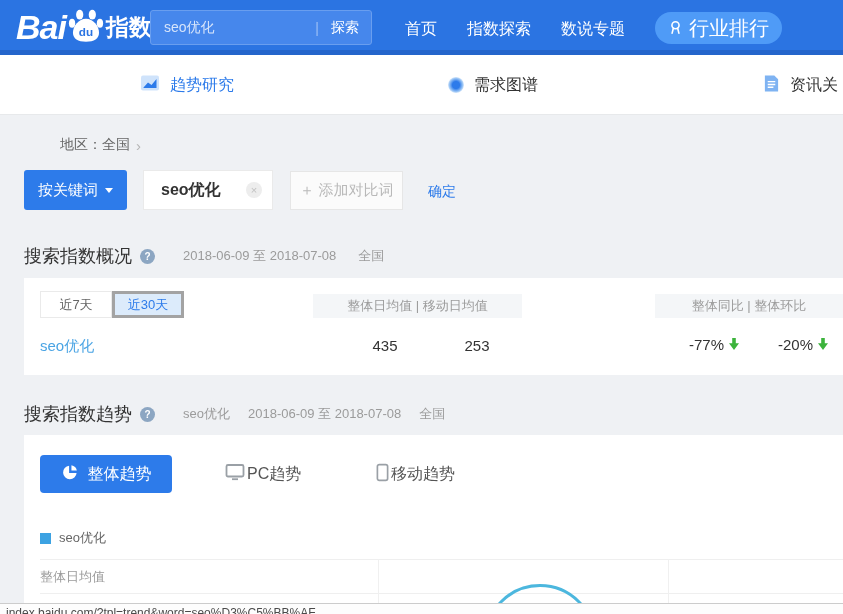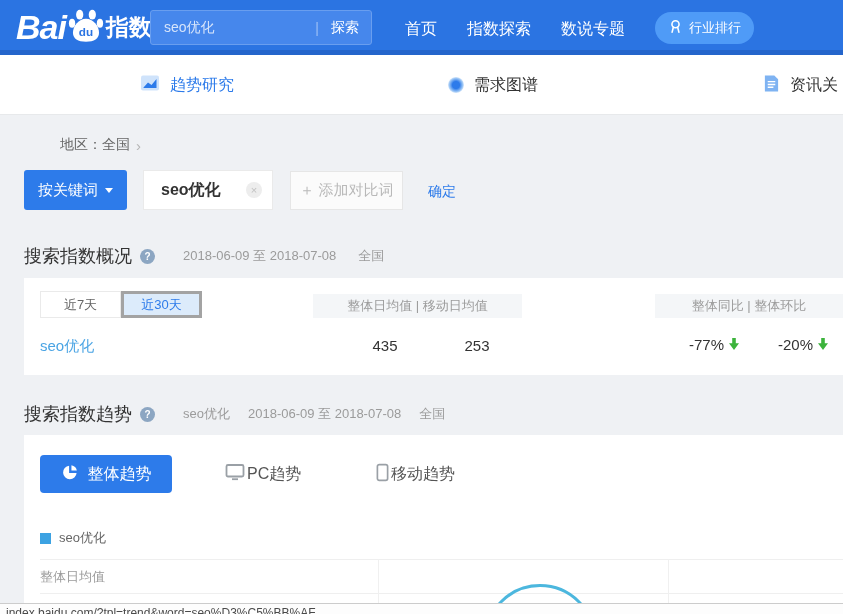--- a/index.html
+++ b/index.html
@@ -14,21 +14,21 @@
   .logo-bai { font-size:34px; font-weight:bold; letter-spacing:-1px;font-style:italic; }
   .logo-suffix { font-size:23px; font-weight:bold; }
   .searchbox { position:absolute; left:150px; top:10px; width:222px; height:35px; background:#4687ec;
     border:1px solid #699eef; border-radius:3px; display:flex; align-items:center; }
   .search-text { flex:1; padding-left:13px; font-size:14px; color:rgba(255,255,255,.78); }
   .search-divider { color:rgba(255,255,255,.45); font-size:14px; }
   .search-btn { padding:0 12px; color:#fff; font-size:14px; cursor:pointer; }
   .topnav { position:absolute; left:405px; top:19px; display:flex; gap:30px; }
   .topnav a { color:#fff; font-size:16px; text-decoration:none; }
   .pill { position:absolute; left:655px; top:12px; height:31px; padding:16px 13px; border-radius:16px;
-    background:#4f9bf7; display:flex; align-items:center; gap:6px; color:#fff; font-size:13px; cursor:pointer; }
+    background:#4f9bf7; display:flex; align-items:center; gap:6px; color:#fff; font-size:20px; cursor:pointer; }
 
   
   .subnav { position:absolute; left:0; top:55px; width:843px; height:60px; background:#fff; border-bottom:1px solid #e7e9eb; }
   .subnav-item { position:absolute; top:0; height:60px; display:flex; align-items:center; gap:10px; font-size:16px; color:#333; cursor:pointer; white-space:nowrap;text-align:right; }
   .subnav-item.active { color:#2d7bea; }
   .dot-icon { width:16px; height:16px; border-radius:50%;
     background:radial-gradient(circle,#2d7bea 0 32%,#9ec7f5 60%,rgba(158,199,245,0) 78%); }
 
   
   .region-row { position:absolute; left:28px; top:136px; font-size:14px; color:#666; display:flex; align-items:center; gap:6px;margin-left:32px; }
@@ -52,21 +52,21 @@
     line-height:15px; text-align:center; margin-left:8px; cursor:pointer; }
   .meta { font-size:13px; color:#9b9b9b; }
 
   
   .card { position:absolute; left:24px; width:819px; background:#fff; }
   #card-overview { top:278px; height:97px; }
   #card-trend { top:435px; height:169px; overflow:hidden; }
 
   
   .range-tabs { position:absolute; left:16px; top:13px; display:flex; }
-  .range-tab { width:81px; height:27px; font-size:13px; display:flex; align-items:center; justify-content:center; cursor:pointer; }
+  .range-tab { width:72px; height:27px; font-size:13px; display:flex; align-items:center; justify-content:center; cursor:pointer; }
   .range-tab.idle { background:#fff; border:1px solid #eaeaea; color:#666; }
   .range-tab.sel { background:#dcebfb; border:3px solid #a3a3a3; color:#2d7bea; }
   .col-hdr { position:absolute; top:16px; height:24px; background:#f4f6f8; color:#9b9b9b; font-size:13px;
     display:flex; align-items:center; justify-content:center; }
   #hdr-left { left:289px; width:209px; }
   #hdr-right { left:631px; width:188px; }
   .kw-link { position:absolute; left:16px; top:59px; font-size:15px; color:#4aa4e4; text-decoration:none; }
   .cell-num { position:absolute; top:59px; width:60px; text-align:center; font-size:15px; color:#333; }
   #cell-overall { left:331px; }
   #cell-mobile { left:423px; }

